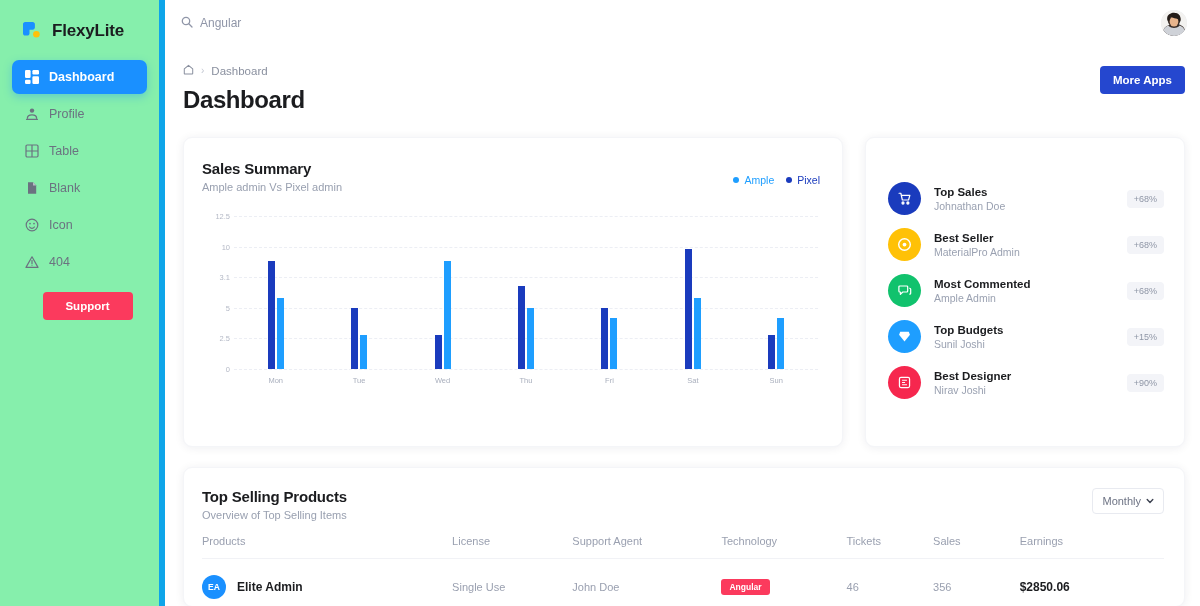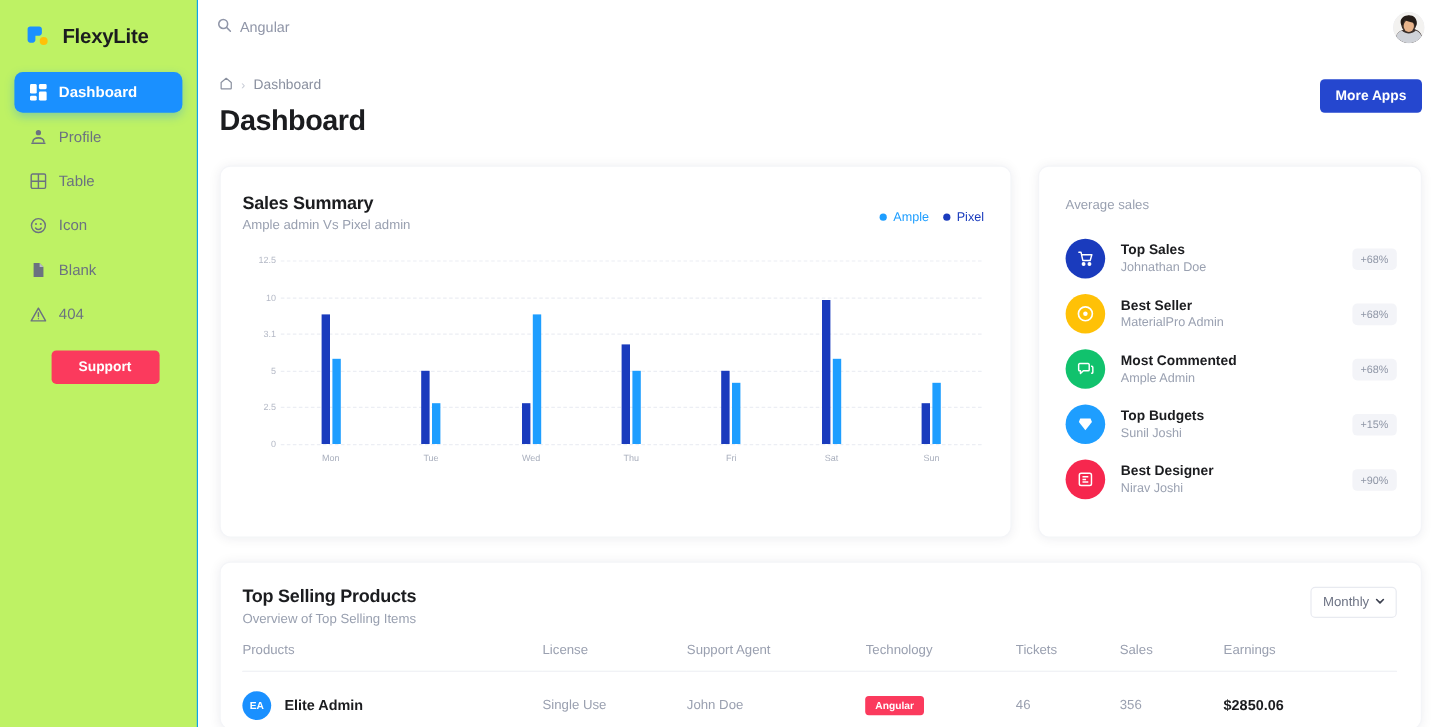--- a/index.html
+++ b/index.html
@@ -6,22 +6,22 @@
   html, body {
     width: 1200px; height: 606px;
     background: #ffffff;
     font-family: "Liberation Sans", sans-serif;
     overflow: hidden;
   }
   .app { display: flex; width: 1200px; height: 606px; }
 
   
   .sidebar {
-    width: 165px; height: 606px; background: #bef264;
-    border-right: 1px solid #0ea5e9;
+    width: 165px; height: 606px; background: #86efac;
+    border-right: 6px solid #0ea5e9;
     flex-shrink: 0; position: relative;
   }
   .brand { display: flex; align-items: center; gap: 9px; padding: 14px 0 0 20px; height: 48px; }
   .brand-mark { width: 23px; height: 23px; position: relative; }
   .brand-name { font-size: 17px; font-weight: 700; color: #1b1c1f; letter-spacing: -0.2px; }
 
   .nav { margin-top: 12px; padding: 0 12px; }
   .nav-item {
     display: flex; align-items: center; gap: 10px;
     height: 34px; padding: 0 12px; border-radius: 7px;
@@ -179,38 +179,38 @@
           <svg width="14" height="14" viewBox="0 0 14 14" fill="none" stroke="#6b7280" stroke-width="1.2">
             <rect x="1" y="1" width="12" height="12" rx="1.2"></rect>
             <path d="M1 7h12M7 1v12"></path>
           </svg>
         </span>
         <span>Table</span>
       </div>
 
       <div class="nav-item">
         <span class="nav-ico">
+          <svg width="14" height="14" viewBox="0 0 14 14">
+            <path d="M3 1.2h5l3.2 3.2v8.4H3z" fill="#6b7280"></path>
+            <path d="M8 1.2v3.2h3.2z" fill="#b9bdc7"></path>
+          </svg>
+        </span>
+        <span>Blank</span>
+      </div>
+
+      <div class="nav-item">
+        <span class="nav-ico">
           <svg width="14" height="14" viewBox="0 0 14 14" fill="none" stroke="#6b7280" stroke-width="1.2">
             <circle cx="7" cy="7" r="5.8"></circle>
             <circle cx="5" cy="5.6" r="0.85" fill="#6b7280" stroke="none"></circle>
             <circle cx="9" cy="5.6" r="0.85" fill="#6b7280" stroke="none"></circle>
             <path d="M4.6 9c.7.9 1.5 1.3 2.4 1.3S8.7 9.9 9.4 9" stroke-linecap="round"></path>
           </svg>
         </span>
         <span>Icon</span>
-      </div>
-
-      <div class="nav-item">
-        <span class="nav-ico">
-          <svg width="14" height="14" viewBox="0 0 14 14">
-            <path d="M3 1.2h5l3.2 3.2v8.4H3z" fill="#6b7280"></path>
-            <path d="M8 1.2v3.2h3.2z" fill="#b9bdc7"></path>
-          </svg>
-        </span>
-        <span>Blank</span>
       </div>
 
       <div class="nav-item">
         <span class="nav-ico">
           <svg width="14" height="14" viewBox="0 0 14 14" fill="none" stroke="#6b7280" stroke-width="1.2" stroke-linejoin="round">
             <path d="M7 1.8 13 12.4H1z"></path>
             <path d="M7 5.6v3.2" stroke-linecap="round"></path>
             <circle cx="7" cy="10.6" r="0.5" fill="#6b7280" stroke="none"></circle>
           </svg>
         </span>
@@ -316,21 +316,20 @@
                 <div class="bar" style="background: rgb(30, 158, 255); height: 70.992px; left: 459.857px;"></div>
                 <div class="xtick" style="left: 458.857px;">Sat</div>
                 <div class="bar" style="background: rgb(26, 59, 189); height: 34.272px; left: 534.286px;"></div>
                 <div class="bar" style="background: rgb(30, 158, 255); height: 51.408px; left: 543.286px;"></div>
                 <div class="xtick" style="left: 542.286px;">Sun</div>
               </div>
           </div>
         </section>
 
         <section class="card weekly-card">
-          <div class="card-sub">Average sales</div>
           <div class="wlist" id="wlist">
               <div class="witem">
                 <span class="wicon" style="background:#1a3bbd">
                   <svg width="15" height="15" viewBox="0 0 16 16" fill="none" stroke="#fff" stroke-width="1.3" stroke-linecap="round" stroke-linejoin="round">
                     <path d="M2.2 2.4h1.9l1.6 7.2h6.6l1.4-5H4.6"></path>
                     <circle cx="6.4" cy="12.8" r="1.1" fill="#fff"></circle>
                     <circle cx="11.6" cy="12.8" r="1.1" fill="#fff"></circle>
                   </svg>
                 </span>
                 <span class="wtext">

